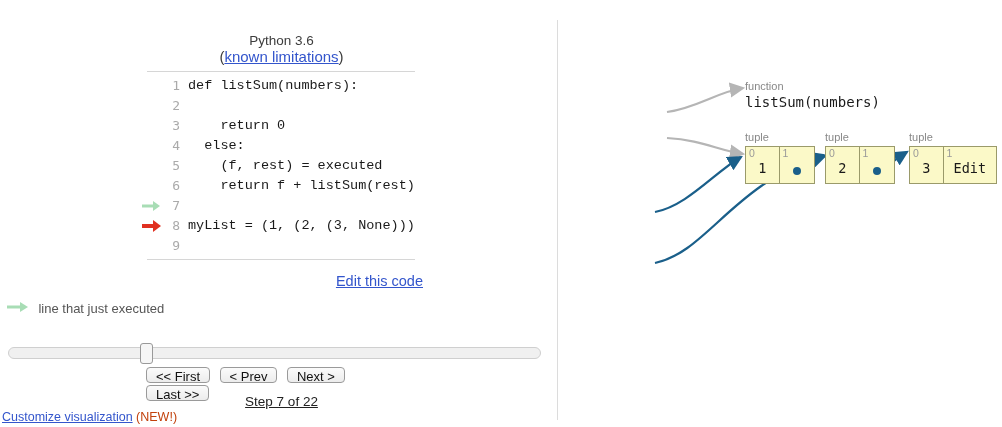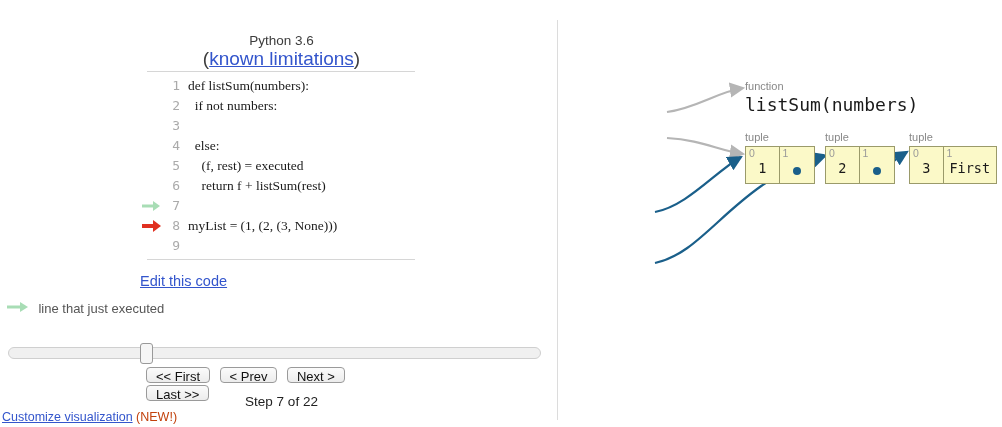--- a/index.html
+++ b/index.html
@@ -16,21 +16,21 @@
   #left-panel { position: absolute; left: 0; top: 4px; width: 557px; height: 427px; }
   #divider { position: absolute; left: 557px; top: 20px; width: 1px; height: 400px; background: #dcdcdc; }
 
   #py-version {
     position: absolute; left: 140px; top: 29px; width: 283px;
     text-align: center; font-size: 13.5px; color: #3d3d3d;
     font-family: "Liberation Sans", sans-serif;
   }
   #known-lim {
     position: absolute; left: 140px; top: 44px; width: 283px;
-    text-align: center; font-size: 19px; color: #3d3d3d;
+    text-align: center; font-size: 15px; color: #3d3d3d;
   }
   #known-lim a { color: #3355cc; text-decoration: underline; }
 
   #code-rule-top {
     position: absolute; left: 147px; top: 67px; width: 268px; height: 1px;
     background: #d6d6d6;
   }
   #code-rule-bot {
     position: absolute; left: 147px; top: 255px; width: 268px; height: 1px;
     background: #d6d6d6;
@@ -41,28 +41,28 @@
   .arrow-cell {
     position: absolute; left: 0; top: 0; width: 24px; height: 20px;
   }
   .lineno {
     position: absolute; left: 24px; top: 0; width: 16px; height: 20px;
     text-align: right; color: #aaaaaa; font-size: 13px;
     font-family: "DejaVu Sans Mono", monospace;
   }
   .codetext {
     position: absolute; left: 48px; top: 0; height: 20px;
-    font-family: Liberation Serif, serif;
+    font-family: Liberation Mono, monospace;
     font-size: 13.5px; color: #1a1a1a; white-space: pre;
   }
   .arrow-green svg, .arrow-red svg { display:block; }
 
   #edit-link {
     position: absolute; left: 140px; top: 269px; width: 283px;
-    text-align: left; font-size: 14.5px;
+    text-align: right; font-size: 14.5px;
   }
   #edit-link a { color: #3355cc; text-decoration: underline; }
 
   
   #legend { position: absolute; left: 6px; top: 294px; }
   .legend-row { position: relative; height: 19px; line-height: 19px; white-space: nowrap; }
   .legend-ico { display: inline-block; width: 28px; vertical-align: middle; }
   .legend-txt { display: inline-block; font-size: 13px; color: #555555; vertical-align: middle; }
 
   
@@ -80,37 +80,37 @@
   .nav-btn {
     display: inline-block; height: 16px; line-height: 18px;
     padding: 0 9px; margin-right: 5px;
     font-family: "Liberation Sans", sans-serif; font-size: 13px; color: #111111;
     background: linear-gradient(#fbfbfb, #ececec);
     border: 1px solid #9a9a9a; border-radius: 4px;
     vertical-align: top; cursor: pointer;
   }
   #step-label {
     position: absolute; left: 140px; top: 390px; width: 283px;
-    text-align: center; font-size: 13.5px; color: #222222;
+    text-align: center; font-size: 13.5px; color: #222222; text-decoration: underline;
   }
 
   #bottom-links { position: absolute; left: 2px; top: 406px; font-size: 12.5px; white-space: nowrap; }
   #bottom-links a { color: #3355cc; text-decoration: underline; }
   #new-tag { color: #c2410c; }
 
   
   #right-panel { position: absolute; left: 557px; top: 0; width: 445px; height: 427px; }
 
   
   .obj-label {
     position: absolute; font-size: 11px; color: #888888;
     font-family: "Liberation Sans", sans-serif;
   }
   .func-name {
-    position: absolute; font-size: 18px; color: #1a1a1a;
+    position: absolute; font-size: 14px; color: #1a1a1a;
     font-family: "DejaVu Sans Mono", monospace; white-space: nowrap;
   }
   .tuple-box {
     position: absolute; height: 38px; border: 1px solid #9a9a6a; background: #fbf9c8;
     display: flex;
   }
   .tcell {
     position: relative; border-right: 1px solid #9a9a6a; height: 100%;
   }
   .tcell:last-child { border-right: none; }
@@ -143,26 +143,26 @@
 
       <div class="code-line">
         <span class="arrow-cell"></span>
         <span class="lineno">1</span>
         <span class="codetext">def listSum(numbers):</span>
       </div>
 
       <div class="code-line">
         <span class="arrow-cell"></span>
         <span class="lineno">2</span>
-        <span class="codetext">  if not numbers:</span>
       </div>
 
       <div class="code-line">
         <span class="arrow-cell"></span>
         <span class="lineno">3</span>
+        <span class="codetext">    return 0</span>
       </div>
 
       <div class="code-line">
         <span class="arrow-cell"></span>
         <span class="lineno">4</span>
         <span class="codetext">  else:</span>
       </div>
 
       <div class="code-line">
         <span class="arrow-cell arrow-green">
@@ -293,18 +293,18 @@
     </div>
 
     <div class="obj-label" style="left:352px; top:131px;">tuple</div>
     <div class="tuple-box" style="left:352px; top:146px; width:88px;">
       <div class="tcell" style="width:34px;">
         <span class="tidx">0</span>
         <span class="tval">3</span>
       </div>
       <div class="tcell" style="width:53px;">
         <span class="tidx">1</span>
-        <span class="tval">First</span>
+        <span class="tval">Edit</span>
       </div>
     </div>
 
   </div>
 </div>
 
 </body></html>

